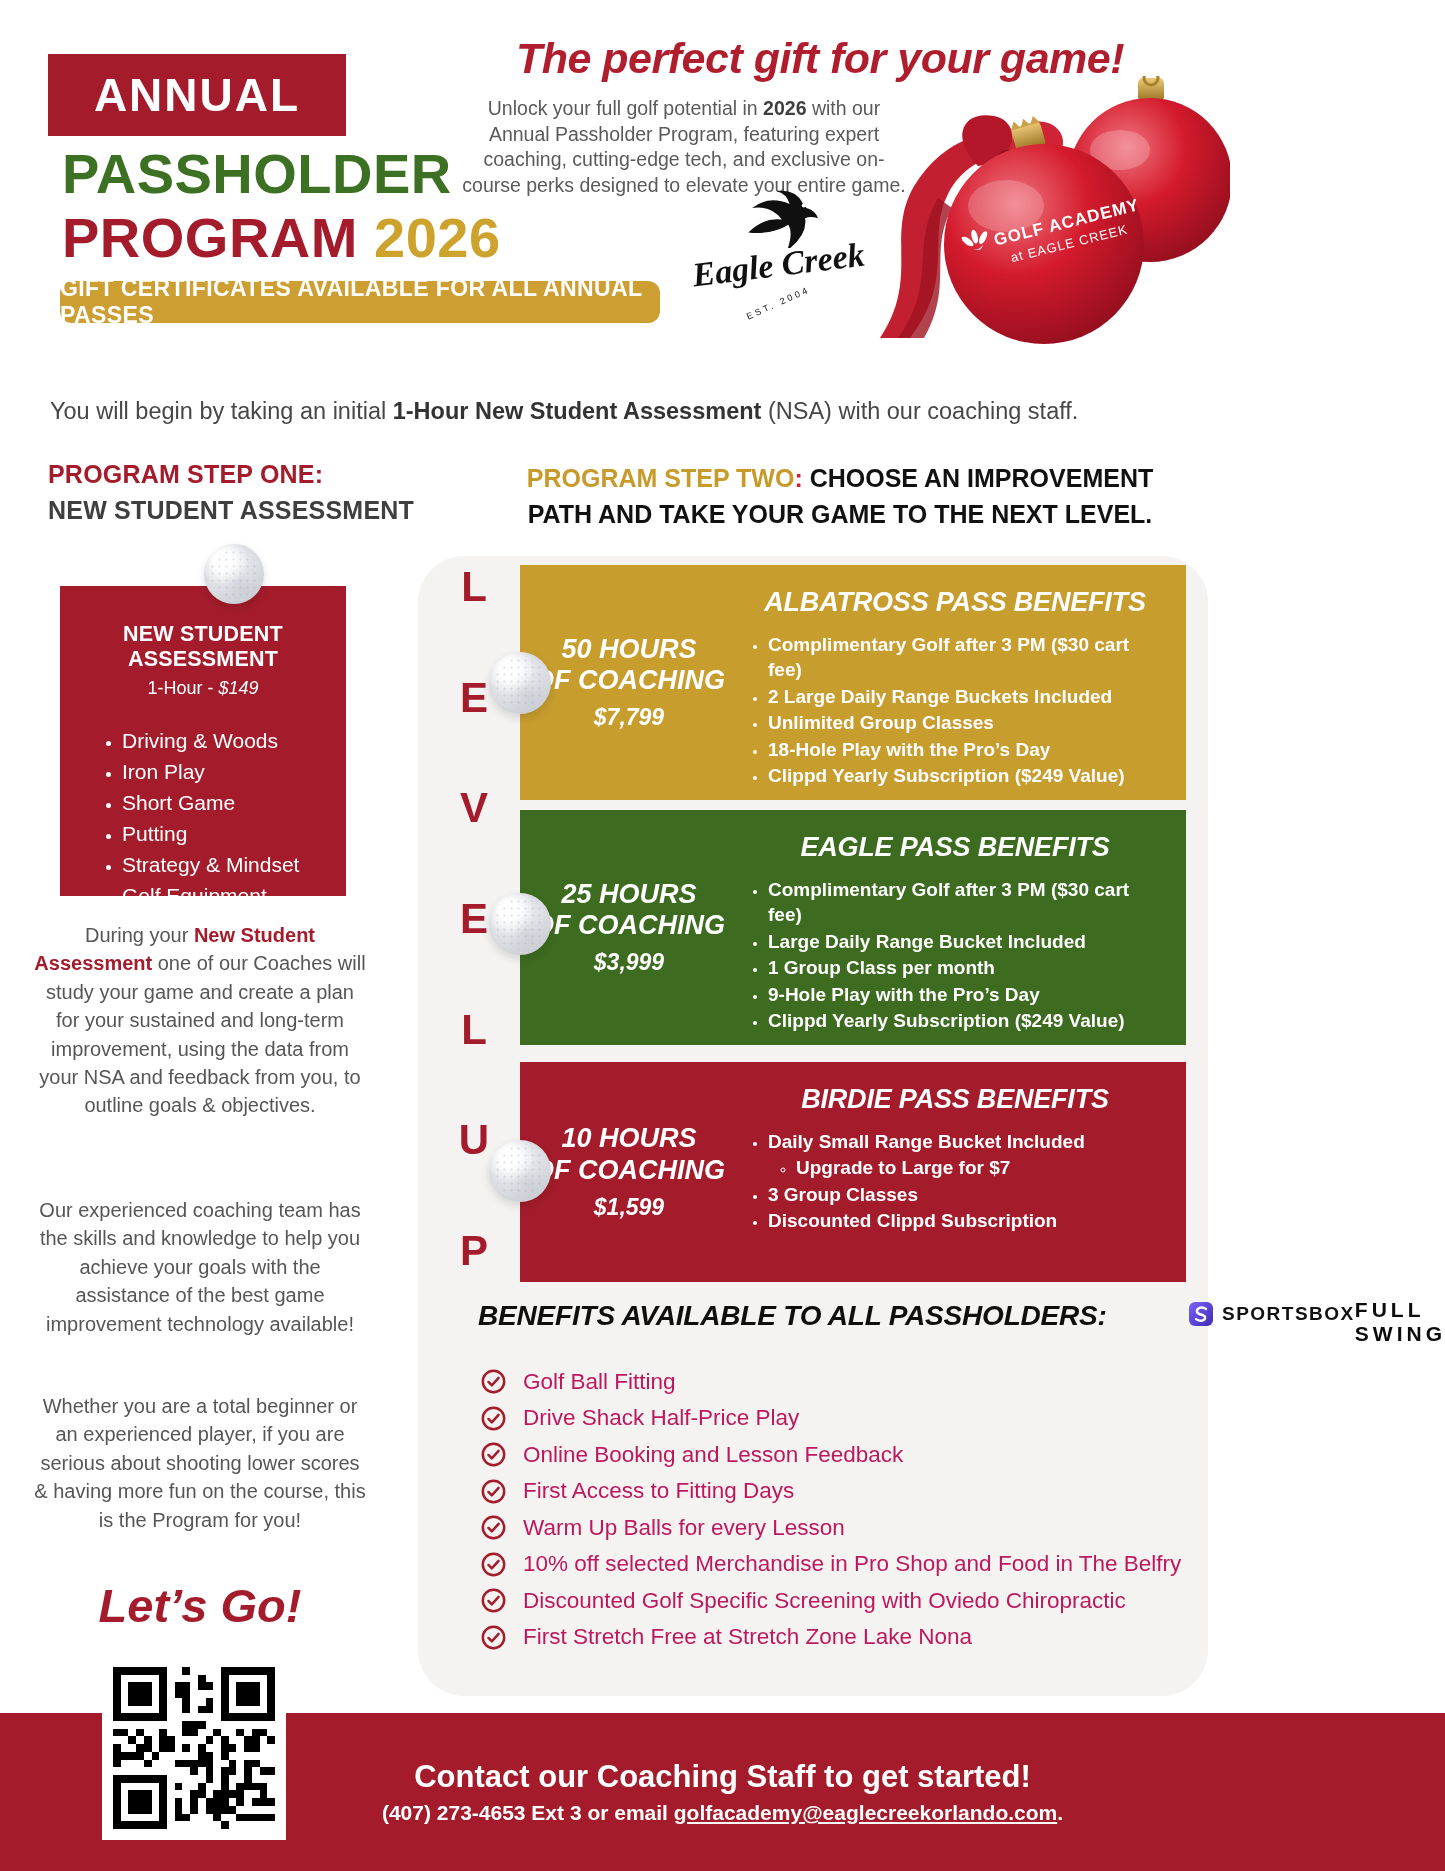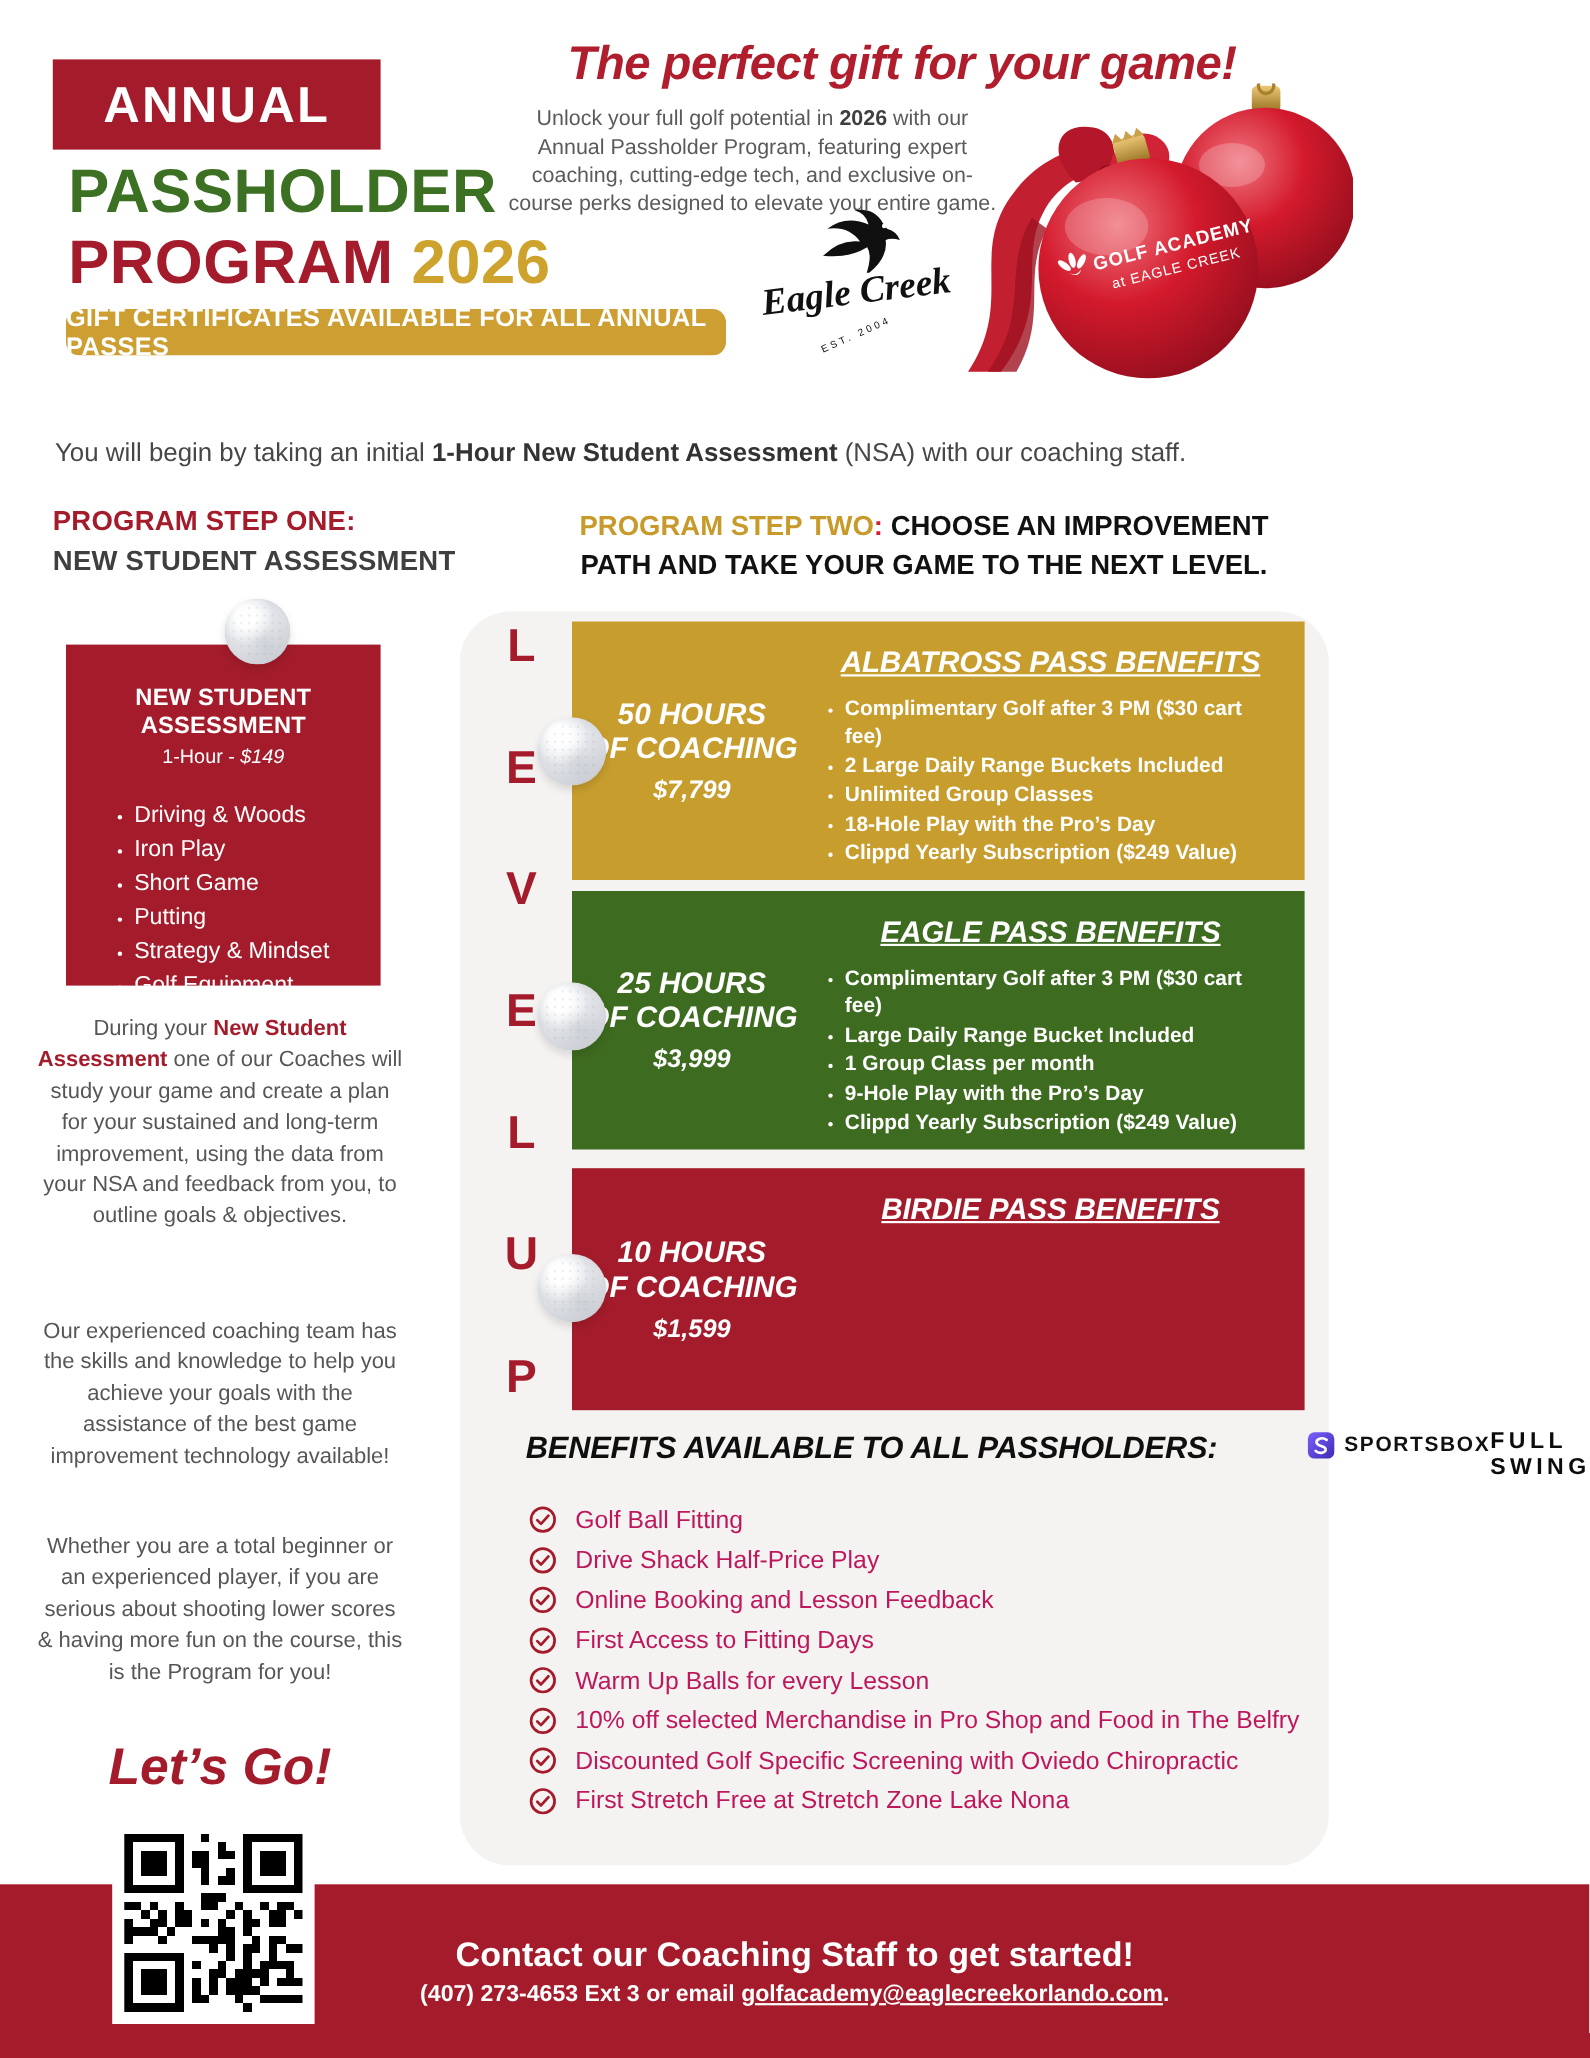--- a/index.html
+++ b/index.html
@@ -85,21 +85,21 @@
   .levelup span{color:#a41c2b;font-size:42px;font-weight:bold;line-height:1;}
 
   .pass-box{left:520px;width:666px;color:#fff;display:flex;z-index:1;}
   .pass-gold{top:565px;height:235px;background:#c79d2e;}
   .pass-green{top:810px;height:235px;background:#3d6b1f;}
   .pass-red{top:1062px;height:220px;background:#a41c2b;}
   .pass-left{width:218px;display:flex;flex-direction:column;align-items:center;justify-content:center;gap:4px;}
   .pass-left .hours{font-size:27px;font-weight:bold;font-style:italic;line-height:1.15;text-align:center;}
   .pass-left .price{font-size:23px;font-weight:bold;font-style:italic;margin-top:4px;}
   .pass-right{flex:1;padding:18px 18px 0 4px;}
-  .pass-right .pt{text-align:center;font-size:27px;font-weight:bold;font-style:italic;letter-spacing:-.2px;margin-top:4px;text-decoration:underline;}
+  .pass-right .pt{text-align:center;font-size:27px;font-weight:bold;font-style:italic;letter-spacing:-.2px;margin-top:4px;}
   .pass-right ul{margin:14px 0 0 0;padding-left:26px;font-size:19px;font-weight:bold;line-height:1.34;}
   .pass-right ul li{margin-bottom:1px;}
   .pass-right ul li::marker{font-size:14px;}
   .pass-right li.sub{list-style-type:circle;margin-left:28px;}
   .box-ball{width:62px;height:62px;z-index:2;}
   .ball-1{left:489px;top:652px;}
   .ball-2{left:489px;top:893px;}
   .ball-3{left:489px;top:1140px;}
 
   
@@ -432,20 +432,26 @@
 <div class="abs pass-box pass-red">
   <div class="pass-left">
     <div class="hours">
       <span>10 HOURS</span><br>
       <span>OF COACHING</span>
     </div>
     <div class="price">$1,599</div>
   </div>
   <div class="pass-right">
     <div class="pt">BIRDIE PASS BENEFITS</div>
+    <ul>
+      <li>Daily Small Range Bucket Included</li>
+      <li class="sub">Upgrade to Large for $7</li>
+      <li>3 Group Classes</li>
+      <li>Discounted Clippd Subscription</li>
+    </ul>
   </div>
 </div>
 <div class="golfball box-ball ball-3 abs"></div>
 
 <div class="abs ben-title">BENEFITS AVAILABLE TO ALL PASSHOLDERS:</div>
 
 <div class="abs ben-list">
   <div class="ben-item">
     <svg width="27" height="27" viewBox="0 0 24 24">
         <circle cx="12" cy="12" r="9.5" fill="none" stroke="#a41c2b" stroke-width="2.2"></circle>

